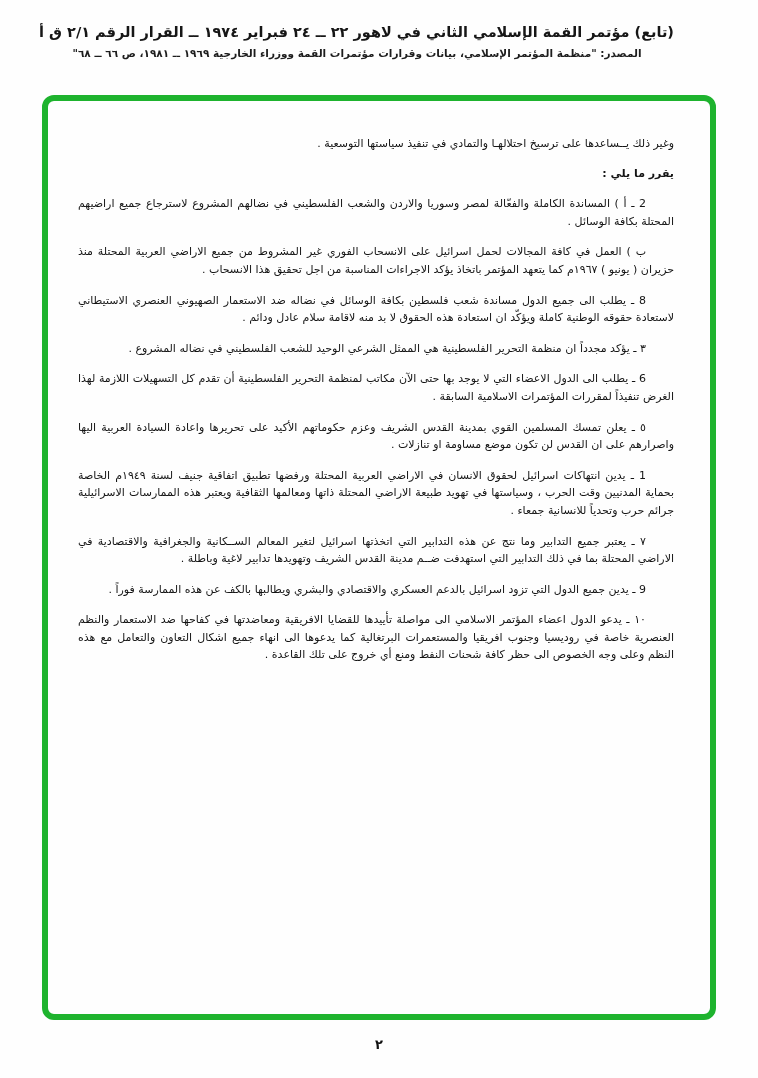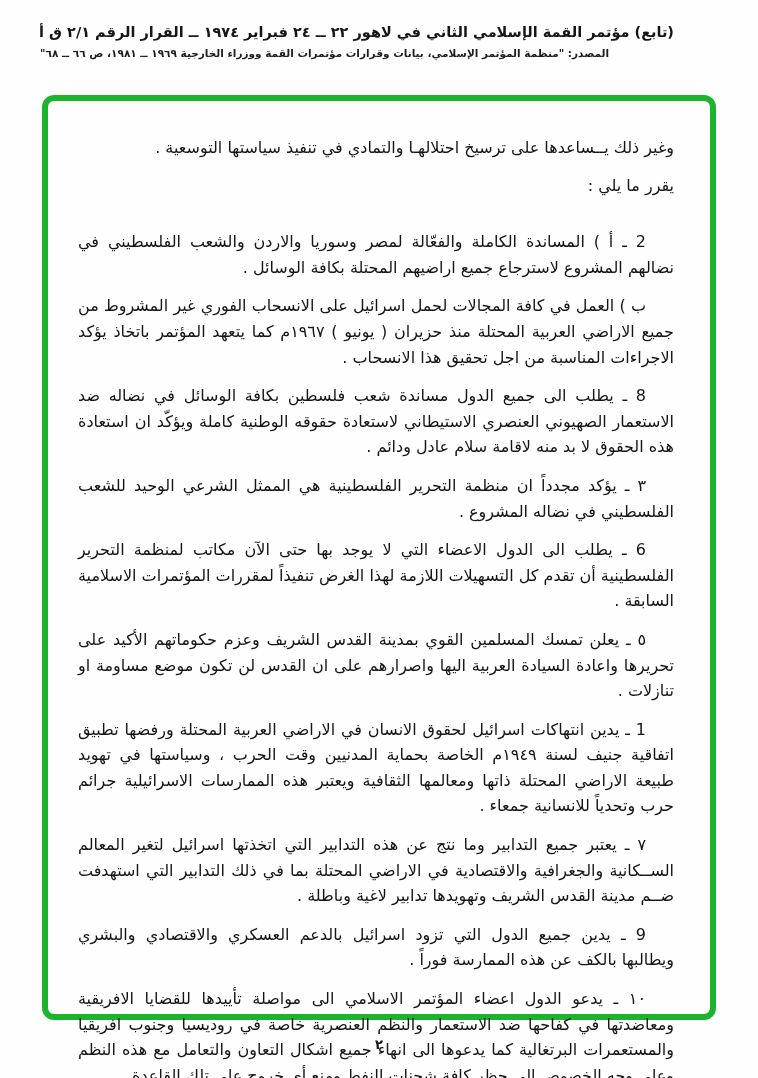--- a/index.html
+++ b/index.html
@@ -14,21 +14,21 @@
     position: relative;
     width: 758px; height: 1078px;
     background: #fefefe;
     overflow: hidden;
   }
   
   .doc-header {
     position: absolute;
     top: 24px; right: 84px; left: 40px;
     direction: rtl;
-    text-align: left;
+    text-align: center;
   }
   .doc-header .line1 {
     font-size: 14.5px;
     font-weight: bold;
     letter-spacing: 0.1px;
     white-space: nowrap;
   }
   .doc-header .line2 {
     font-size: 10.5px;
     font-weight: bold;
@@ -43,27 +43,27 @@
     width: 674px; height: 925px;
     box-sizing: border-box;
     border: 6px solid #1eb32e;
     border-radius: 12px;
     background: #fefefe;
     padding: 34px 36px 0 30px;
     direction: rtl;
   }
   .green-frame p {
     margin: 0 0 13px 0;
-    font-size: 16px;
+    font-size: 11px;
     line-height: 1.6;
     text-align: justify;
     color: #141414;
   }
   .green-frame p.intro   { margin-bottom: 12px; }
-  .green-frame p.decides { font-weight: normal; margin-bottom: 31px; }
+  .green-frame p.decides { font-weight: bold; margin-bottom: 13px; }
   .green-frame p.item    { text-indent: 28px; }
   
   .page-number {
     position: absolute;
     bottom: 26px; left: 0; right: 0;
     text-align: center;
     font-size: 13px;
     font-weight: bold;
     color: #111;
   }

